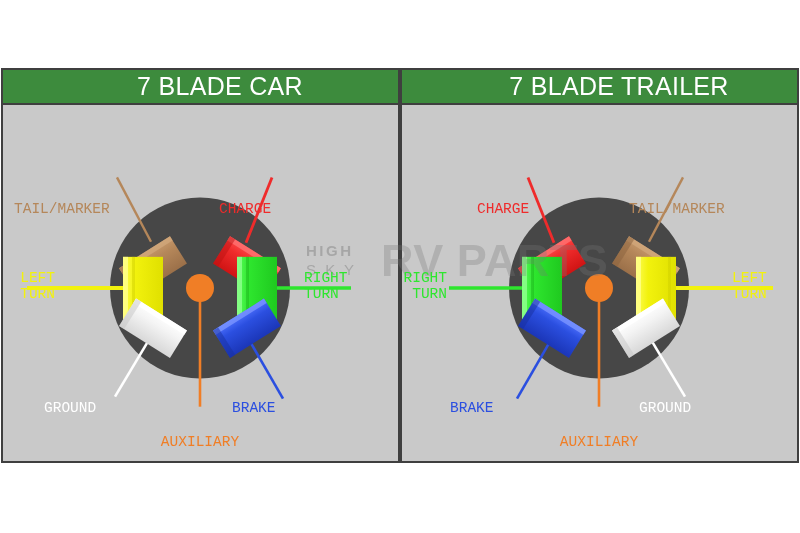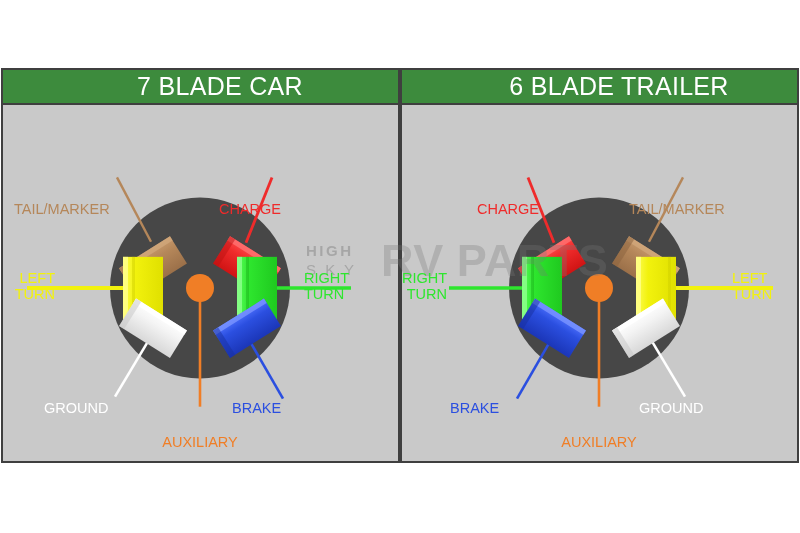--- a/index.html
+++ b/index.html
@@ -102,20 +102,21 @@
     position: absolute;
     left: 0;
     top: 37px;
     width: 100%;
     height: 358px;
     box-sizing: border-box;
     background: #c9c9c9;
     border: 2px solid #3f3f3f;
     border-top: none;
     overflow: hidden;
+    font-family: Liberation Mono, monospace;
   }
 
   .diagram-svg {
     position: absolute;
     left: 0;
     top: 0;
     width: 100%;
     height: 100%;
   }
 
@@ -239,21 +240,21 @@
 TURN</div>
       <div class="lbl" style="left:41px;  top:295px; color:#ffffff;">GROUND</div>
       <div class="lbl" style="left:229px; top:295px; color:#2b4fe0;">BRAKE</div>
       <div class="lbl lbl-c" style="left:128px; width:138px; top:317px; color:#f07e26;">AUXILIARY</div>
 
     </div>
   </div>
 
   <div class="panel panel-right">
     <div class="panel-header">
-      <div class="panel-header-text">6 BLADE TRAILER</div>
+      <div class="panel-header-text">7 BLADE TRAILER</div>
     </div>
     <div class="panel-body">
 
       <svg class="diagram-svg" viewBox="0 0 395 354" preserveAspectRatio="none">
         <defs>
           <linearGradient id="g-tan-R" x1="0" y1="0" x2="0" y2="1">
             <stop offset="0%" stop-color="#c79a6d"></stop>
             <stop offset="35%" stop-color="#b5875a"></stop>
             <stop offset="100%" stop-color="#9b7049"></stop>
           </linearGradient>

